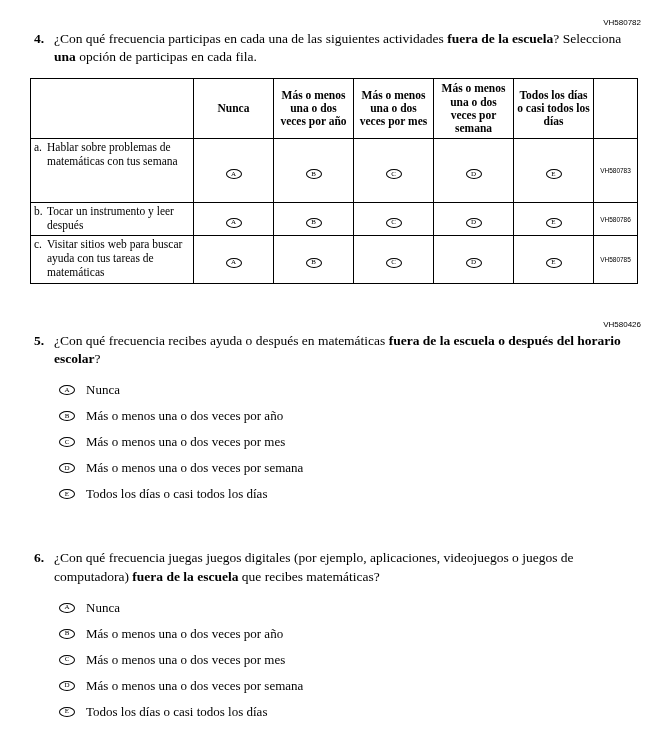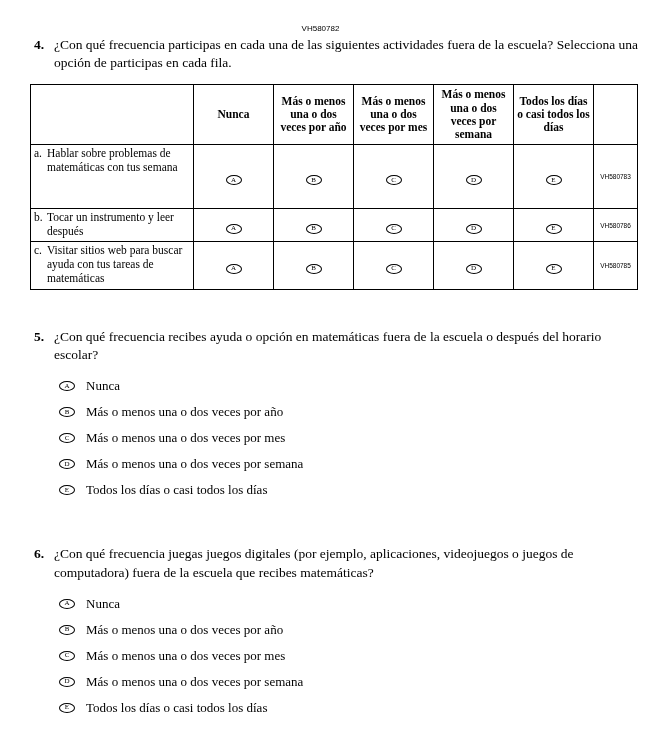--- a/index.html
+++ b/index.html
@@ -8,28 +8,28 @@
     width: 665px; height: 752px;
     background: #ffffff; color: #000;
     font-family: "Liberation Serif", serif;
     overflow: hidden;
   }
   .form-code {
     font-family: "Liberation Sans", sans-serif;
     font-size: 8px; text-align: right;
     padding-right: 24px; height: 10px; line-height: 10px;
   }
-  .form-code.top { margin-top: 24px; text-align: center; }
+  .form-code.top { margin-top: 18px; }
   .question {
     display: flex; margin: 2px 26px 0 34px;
     font-size: 13.5px; line-height: 1.35;
   }
   .q-number { font-weight: bold; width: 20px; flex: none; }
   .q-text { flex: 1; }
-  .q-text b { font-weight: normal; }
+  .q-text b { font-weight: bold; }
 
   table.freq-table {
     border-collapse: collapse; table-layout: fixed;
     width: 607px; margin: 12px 0 0 30px;
   }
   .freq-table col.c-label { width: 163px; }
   .freq-table col.c-opt { width: 80px; }
   .freq-table col.c-code { width: 44px; }
   .freq-table th, .freq-table td { border: 1px solid #000; padding: 0; }
   .freq-table th {
@@ -137,24 +137,25 @@
       <td class="cell"><span class="bubble">C</span></td>
       <td class="cell"><span class="bubble">D</span></td>
       <td class="cell"><span class="bubble">E</span></td>
       <td class="code-cell">VH580785</td>
     </tr>
   </tbody>
     </table>
 
   <div class="gap-after-table"></div>
 
+  <div class="form-code">VH580426</div>
 
   <div class="question">
     <span class="q-number">5.</span>
-    <span class="q-text"><span>¿Con qué frecuencia recibes ayuda o opción en matemáticas </span><b>fuera de la escuela o después del horario escolar</b><span>?</span></span>
+    <span class="q-text"><span>¿Con qué frecuencia recibes ayuda o después en matemáticas </span><b>fuera de la escuela o después del horario escolar</b><span>?</span></span>
   </div>
 
   <div class="options">
     <div class="option">
       <span class="bubble">A</span>
       <span>Nunca</span>
     </div>
     <div class="option">
       <span class="bubble">B</span>
       <span>Más o menos una o dos veces por año</span>

